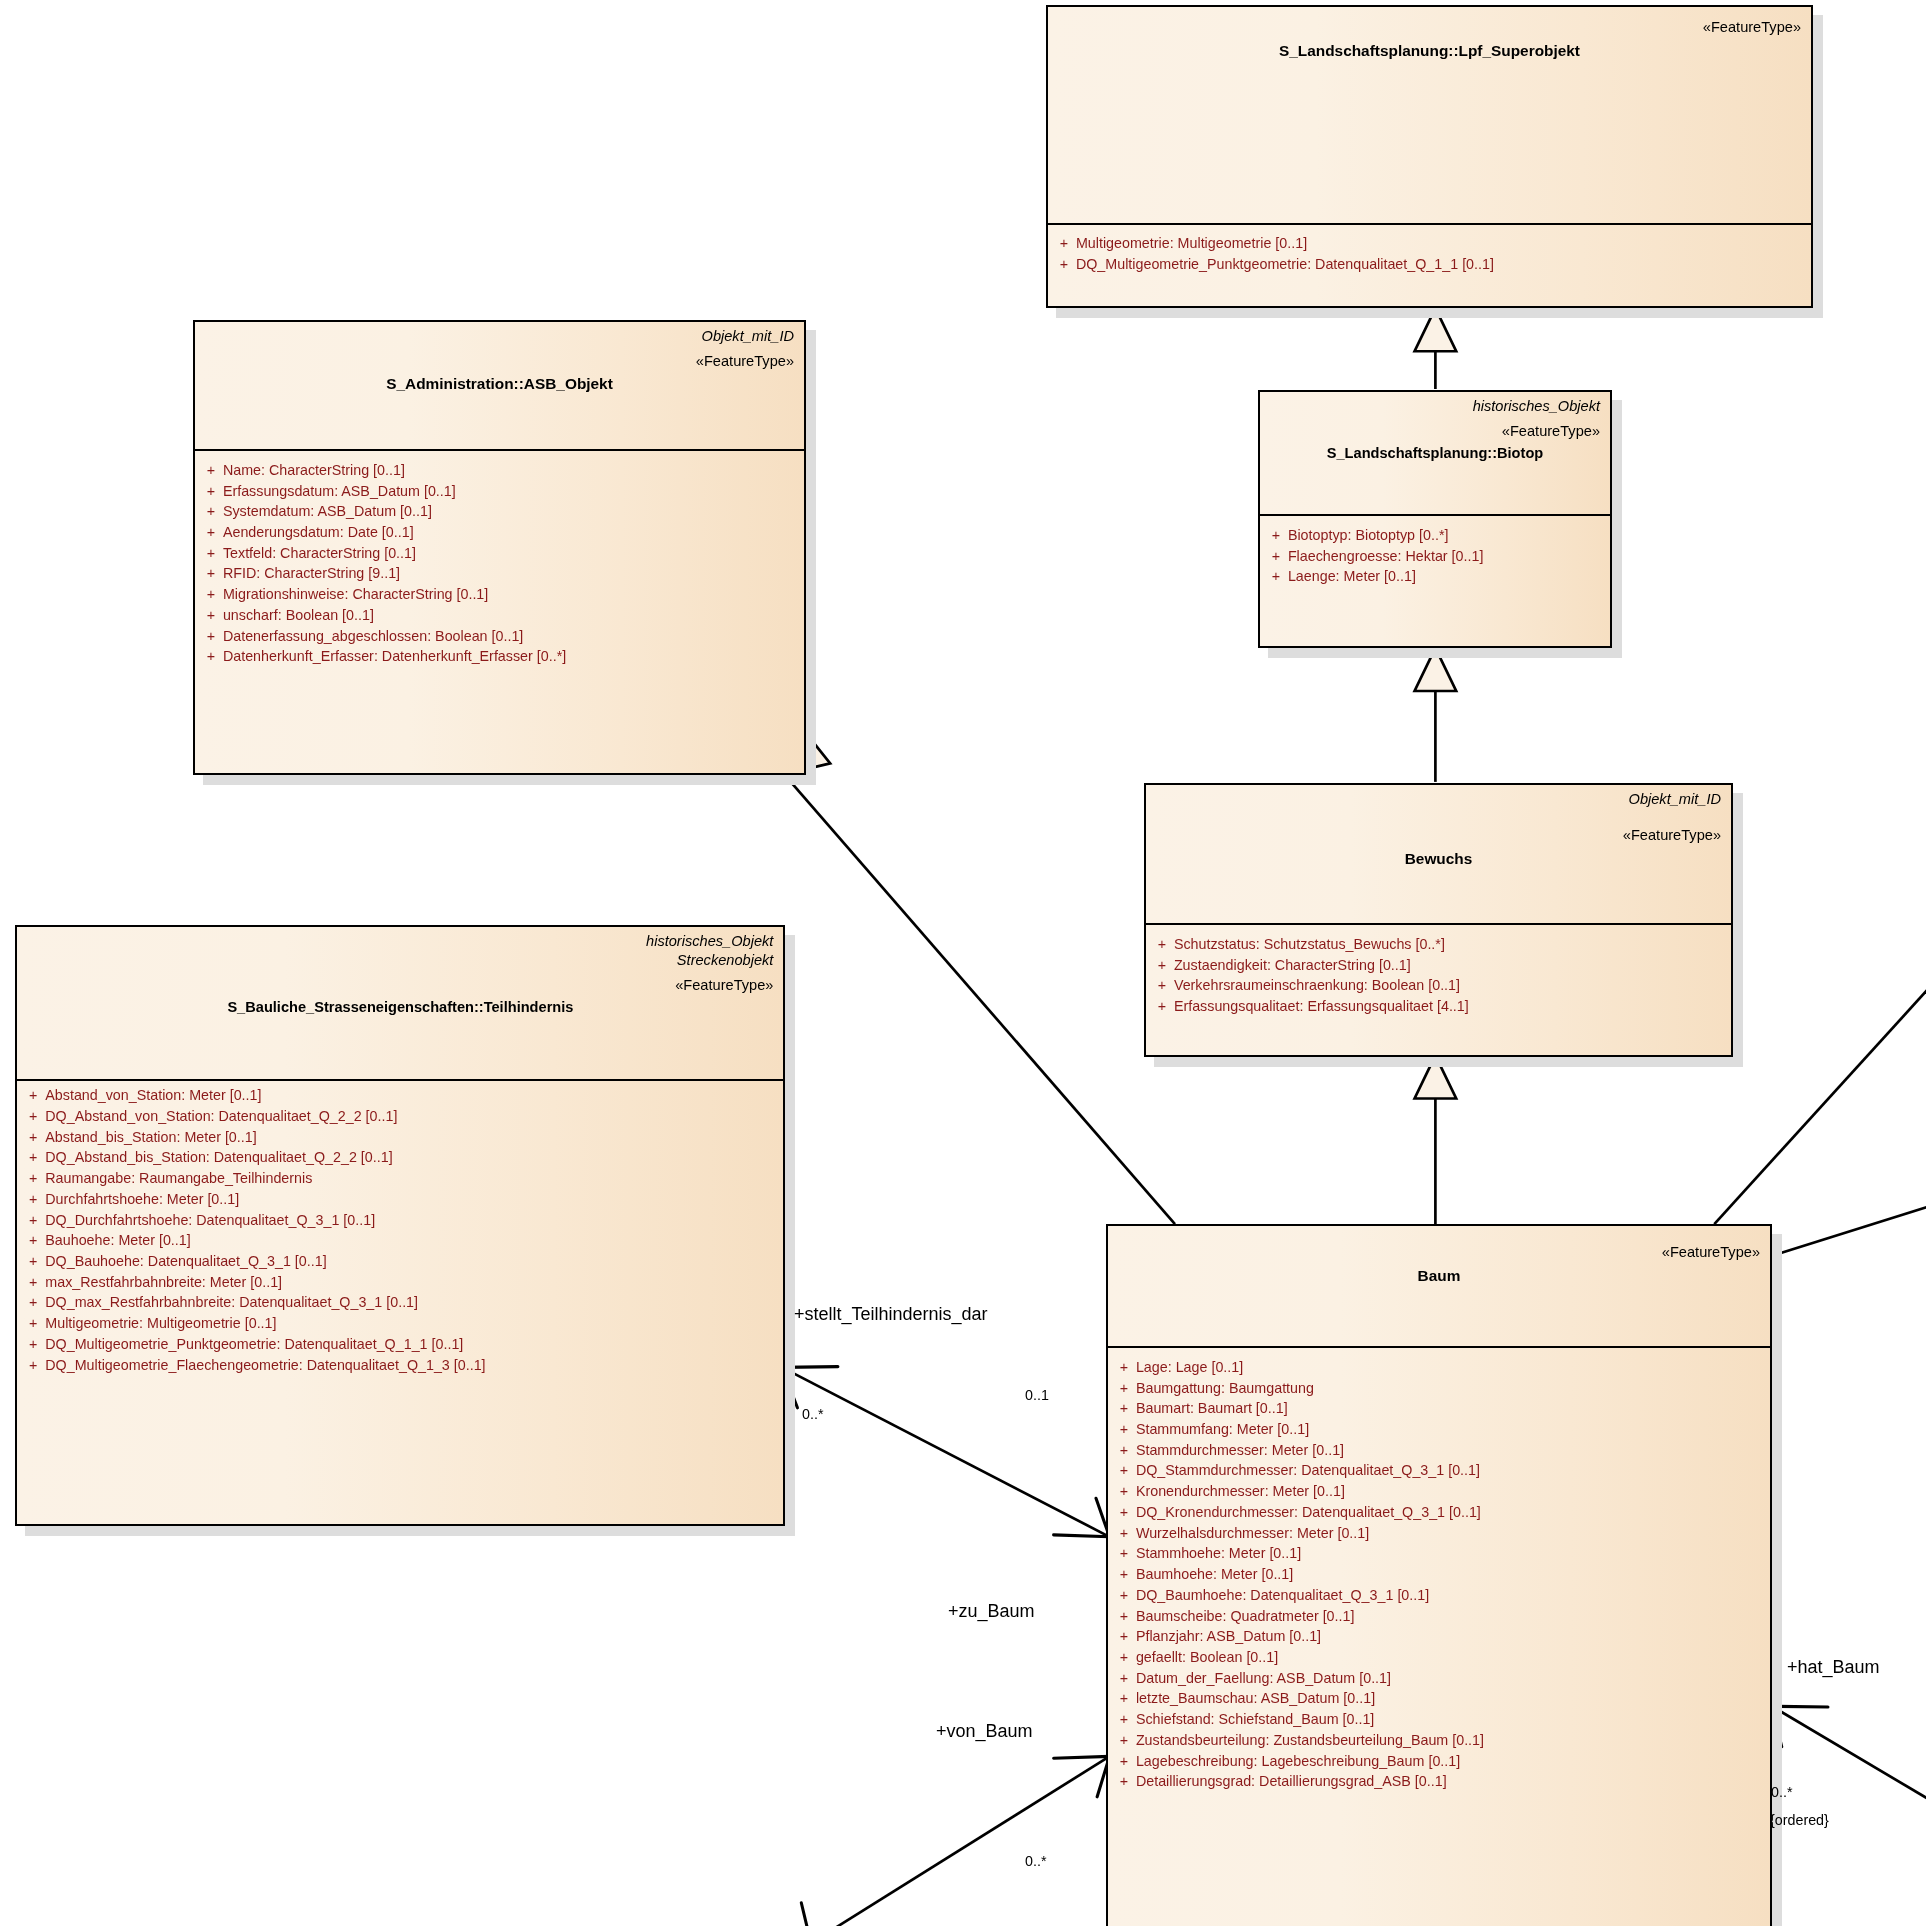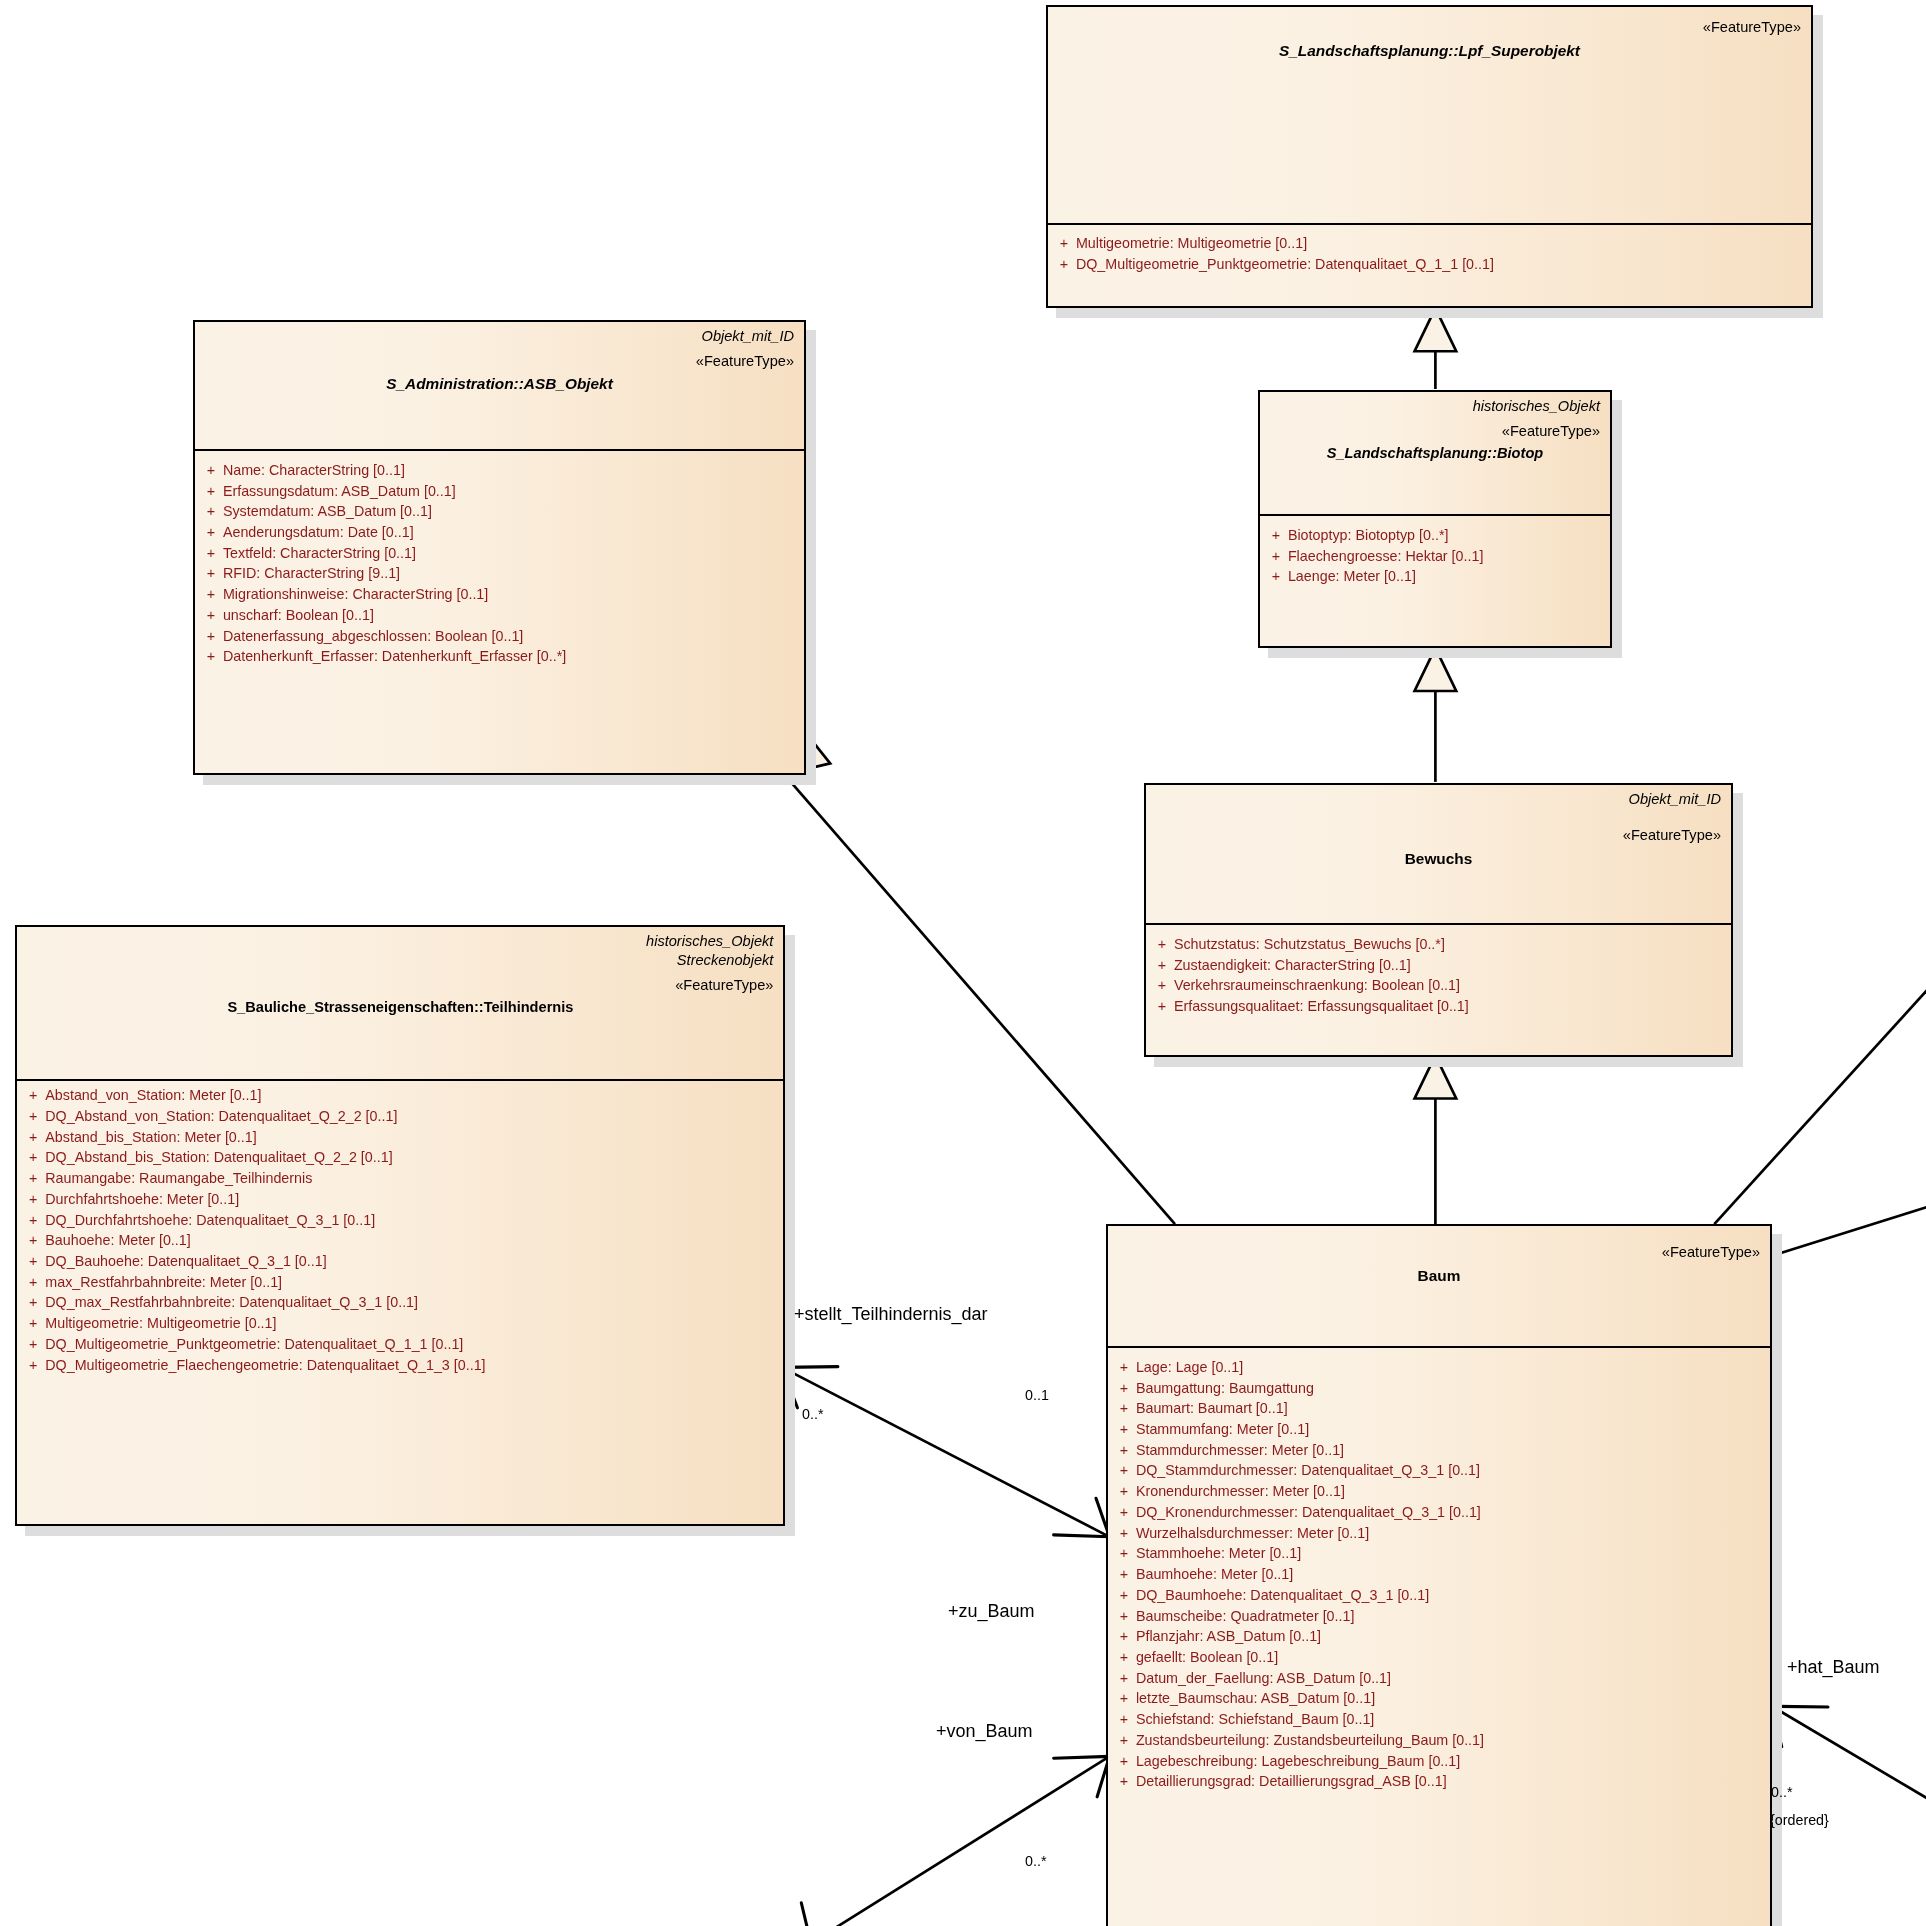--- a/index.html
+++ b/index.html
@@ -38,21 +38,21 @@
   }
   .clsname{
     text-align:center;
     font-size:15.4px;
     font-weight:bold;
     color:#000000;
     margin-top:5.4px;
     line-height:1.2;
     white-space:nowrap;
   }
-  .clsname.abstract{font-style:italic;}
+  .clsname.abstract{}
   .uml-attrs{
     padding:8.5px 3.9px 8.5px 3.9px;
   }
   .attr{
     display:flex;
     align-items:baseline;
     font-size:14.3px;
     line-height:1.45;
     color:#8B1A1A;
     white-space:nowrap;
@@ -227,21 +227,21 @@
       <div class="attr">
           <span class="vis">+</span>
           <span class="txt">Zustaendigkeit: CharacterString [0..1]</span>
         </div>
       <div class="attr">
           <span class="vis">+</span>
           <span class="txt">Verkehrsraumeinschraenkung: Boolean [0..1]</span>
         </div>
       <div class="attr">
           <span class="vis">+</span>
-          <span class="txt">Erfassungsqualitaet: Erfassungsqualitaet [0..1]</span>
+          <span class="txt">Erfassungsqualitaet: Erfassungsqualitaet [4..1]</span>
         </div>
     </div>
   </div>
 
   <div class="uml-class" style="left:15.4px;top:925px;width:770px;height:601px;">
     <div class="uml-head" style="height:137px;">
       <div class="tagsbox">
         <div>historisches_Objekt</div>
         <div>Streckenobjekt</div>
       </div>

